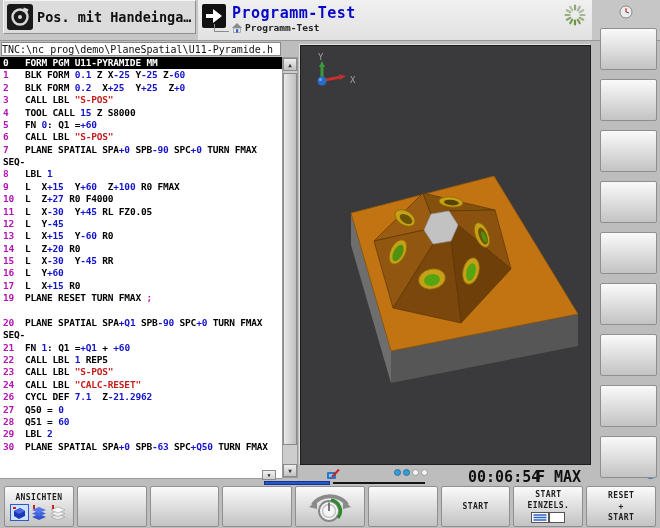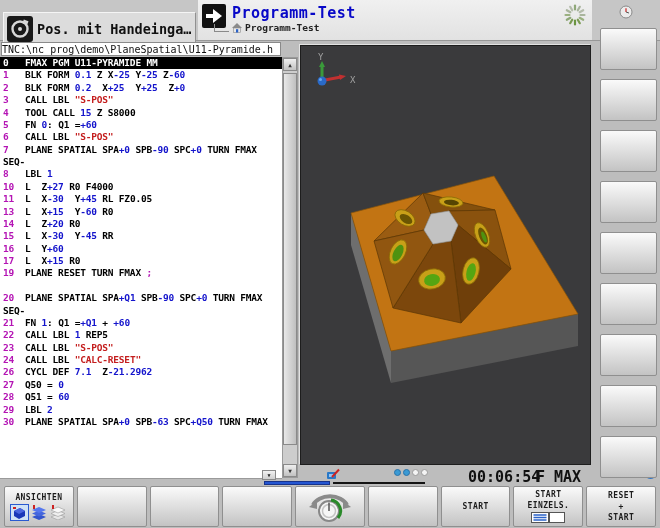--- a/index.html
+++ b/index.html
@@ -1,21 +1,21 @@
 <!DOCTYPE html>
 <html><head>
 <meta charset="utf-8">
 <style>
   html,body{margin:0;padding:0;background:#888;}
   #screen{position:relative;width:660px;height:528px;background:#bdbdbd;overflow:hidden;
           font-family:"DejaVu Sans Mono",monospace;}
   
   #header{position:absolute;left:0;top:0;width:660px;height:40px;background:#c6c6c6;border-bottom:1px solid #979797;}
   #header-right-panel{position:absolute;left:198px;top:0;width:394px;height:40px;background:linear-gradient(#f0f0f0,#e2e2e2);}
-  #left-tab{position:absolute;left:3px;top:12px;width:193px;height:34px;background:#dcdcdc;
+  #left-tab{position:absolute;left:3px;top:0;width:193px;height:34px;background:#dcdcdc;
             border:1px solid #909090;border-top-color:#f5f5f5;border-left-color:#f5f5f5;
             display:flex;align-items:center;gap:4px;padding-left:3px;box-sizing:border-box;}
   #left-tab-icon{width:26px;height:26px;background:#191919;border-radius:3px;flex:0 0 auto;}
   #left-tab-label{font-weight:bold;font-size:13.5px;color:#111;white-space:nowrap;overflow:hidden;}
   #mode-icon{position:absolute;left:202px;top:4px;width:24px;height:24px;background:#111;border-radius:2px;}
   #mode-title{position:absolute;left:232px;top:4px;font-weight:bold;font-size:15px;color:#0808c8;letter-spacing:0.5px;}
   #mode-branch{position:absolute;left:214px;top:24px;width:14px;height:7px;border-left:1px solid #8a8a8a;border-bottom:1px solid #8a8a8a;}
   #mode-sub{position:absolute;left:232px;top:22px;display:flex;align-items:center;gap:3px;}
   #mode-sub-label{font-weight:bold;font-size:9.5px;color:#222;}
   #busy-spinner{position:absolute;left:563px;top:3px;}
@@ -129,32 +129,34 @@
         <line x1="7" y1="7" x2="7" y2="3.2" stroke="#c22" stroke-width="1.2"></line>
         <line x1="7" y1="7" x2="10" y2="8" stroke="#555" stroke-width="1"></line>
       </svg>
     </div>
   </div>
 
   <div id="path-bar">TNC:\nc_prog\demo\PlaneSpatial\U11-Pyramide.h</div>
 
   <div id="code-pane">
     <div id="code-listing">
-        <div class="crow hl"><span class="ln">0</span><span class="c-k">FMAX PGM U11-PYRAMIDE MM</span></div>
+        <div class="crow hl"><span class="ln">0</span><span class="c-k">FORM PGM U11-PYRAMIDE MM</span></div>
         <div class="crow"><span class="ln">1</span><span class="c-k">BLK FORM </span><span class="c-b">0.1</span><span class="c-k"> Z X</span><span class="c-b">-25</span><span class="c-k"> Y</span><span class="c-b">-25</span><span class="c-k"> Z</span><span class="c-b">-60</span></div>
         <div class="crow"><span class="ln">2</span><span class="c-k">BLK FORM </span><span class="c-b">0.2</span><span class="c-k">  X</span><span class="c-b">+25</span><span class="c-k">  Y</span><span class="c-b">+25</span><span class="c-k">  Z</span><span class="c-b">+0</span></div>
         <div class="crow"><span class="ln">3</span><span class="c-k">CALL LBL </span><span class="c-r">"S-POS"</span></div>
         <div class="crow"><span class="ln">4</span><span class="c-k">TOOL CALL </span><span class="c-b">15</span><span class="c-k"> Z S8000</span></div>
         <div class="crow"><span class="ln">5</span><span class="c-k">FN </span><span class="c-b">0</span><span class="c-k">: Q1 =</span><span class="c-b">+60</span></div>
         <div class="crow"><span class="ln">6</span><span class="c-k">CALL LBL </span><span class="c-r">"S-POS"</span></div>
         <div class="crow"><span class="ln">7</span><span class="c-k">PLANE SPATIAL SPA</span><span class="c-b">+0</span><span class="c-k"> SPB</span><span class="c-b">-90</span><span class="c-k"> SPC</span><span class="c-b">+0</span><span class="c-k"> TURN FMAX</span></div>
         <div class="crow"><span class="c-k">SEQ-</span></div>
         <div class="crow"><span class="ln">8</span><span class="c-k">LBL </span><span class="c-b">1</span></div>
+        <div class="crow"><span class="ln">9</span><span class="c-k">L  X</span><span class="c-b">+15</span><span class="c-k">  Y</span><span class="c-b">+60</span><span class="c-k">  Z</span><span class="c-b">+100</span><span class="c-k"> R0 FMAX</span></div>
         <div class="crow"><span class="ln">10</span><span class="c-k">L  Z</span><span class="c-b">+27</span><span class="c-k"> R0 F4000</span></div>
         <div class="crow"><span class="ln">11</span><span class="c-k">L  X</span><span class="c-b">-30</span><span class="c-k">  Y</span><span class="c-b">+45</span><span class="c-k"> RL FZ0.05</span></div>
+        <div class="crow"><span class="ln">12</span><span class="c-k">L  Y</span><span class="c-b">-45</span></div>
         <div class="crow"><span class="ln">13</span><span class="c-k">L  X</span><span class="c-b">+15</span><span class="c-k">  Y</span><span class="c-b">-60</span><span class="c-k"> R0</span></div>
         <div class="crow"><span class="ln">14</span><span class="c-k">L  Z</span><span class="c-b">+20</span><span class="c-k"> R0</span></div>
         <div class="crow"><span class="ln">15</span><span class="c-k">L  X</span><span class="c-b">-30</span><span class="c-k">  Y</span><span class="c-b">-45</span><span class="c-k"> RR</span></div>
         <div class="crow"><span class="ln">16</span><span class="c-k">L  Y</span><span class="c-b">+60</span></div>
         <div class="crow"><span class="ln">17</span><span class="c-k">L  X</span><span class="c-b">+15</span><span class="c-k"> R0</span></div>
         <div class="crow"><span class="ln">19</span><span class="c-k">PLANE RESET TURN FMAX </span><span class="c-m">;</span></div>
         <div class="crow"></div>
         <div class="crow"><span class="ln">20</span><span class="c-k">PLANE SPATIAL SPA</span><span class="c-b">+Q1</span><span class="c-k"> SPB</span><span class="c-b">-90</span><span class="c-k"> SPC</span><span class="c-b">+0</span><span class="c-k"> TURN FMAX</span></div>
         <div class="crow"><span class="c-k">SEQ-</span></div>
         <div class="crow"><span class="ln">21</span><span class="c-k">FN </span><span class="c-b">1</span><span class="c-k">: Q1 =</span><span class="c-b">+Q1</span><span class="c-k"> + </span><span class="c-b">+60</span></div>

